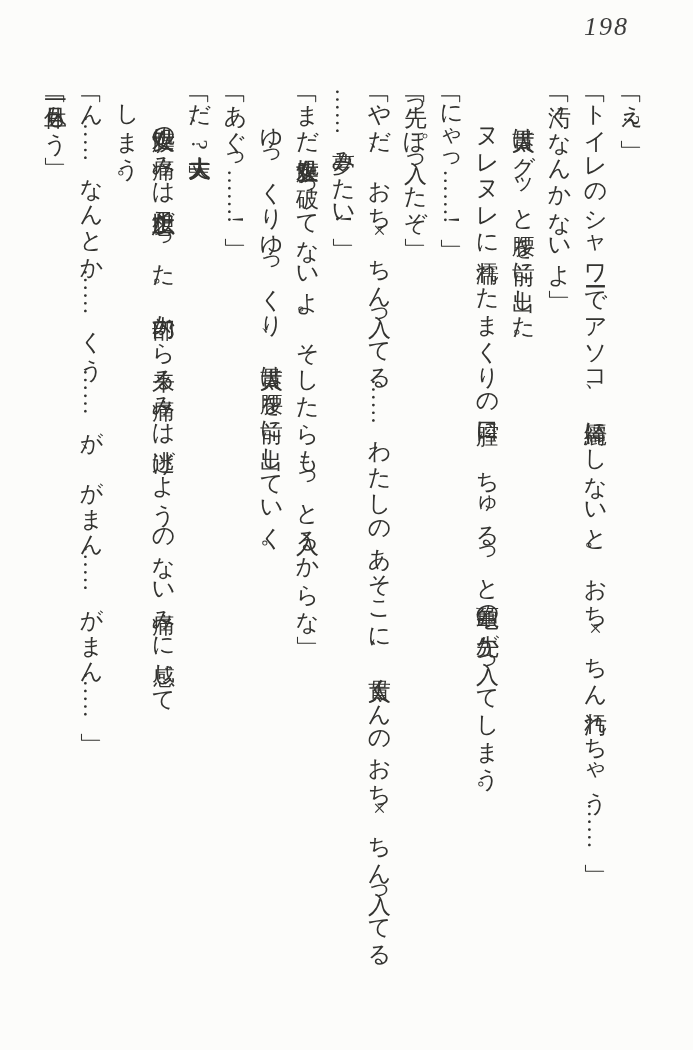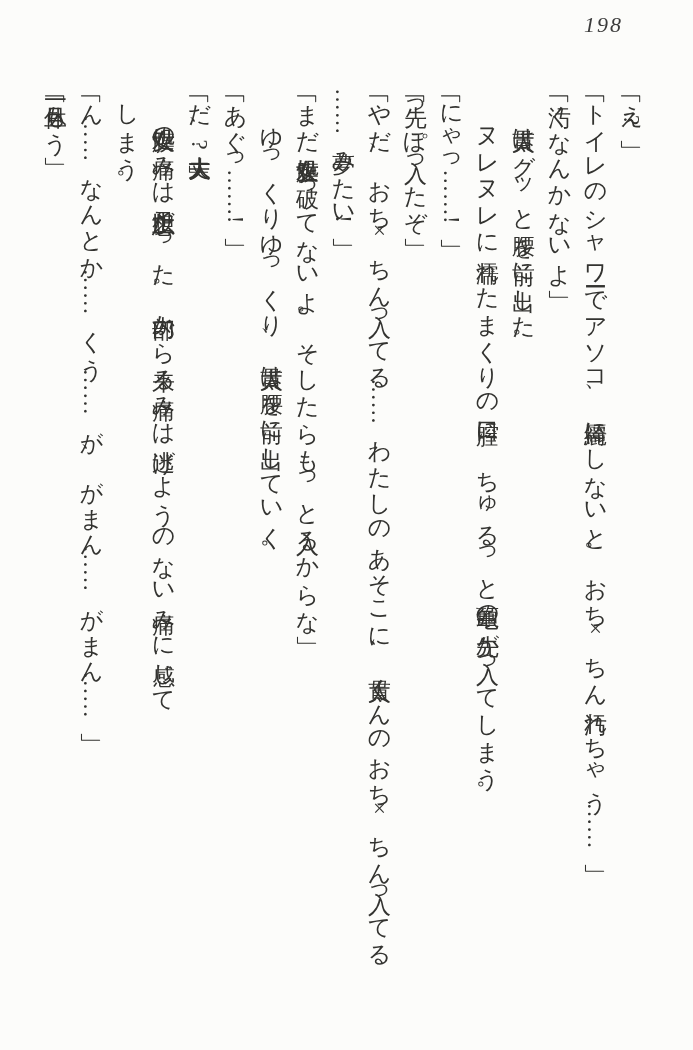--- a/index.html
+++ b/index.html
@@ -12,21 +12,21 @@
     width: 693px;
     height: 1050px;
     background: #fcfcfa;
     overflow: hidden;
     font-family: "Liberation Serif", "DejaVu Serif", serif;
   }
   .page-number {
     position: absolute;
     top: 12px;
     left: 584px;
-    font-size: 22px;
+    font-size: 26px;
     font-style: italic;
     letter-spacing: 2px;
     color: #3c3c3c;
   }
   .text-block {
     position: absolute;
     top: 88px;
     right: 44px;
     height: 922px;
     writing-mode: vertical-rl;

